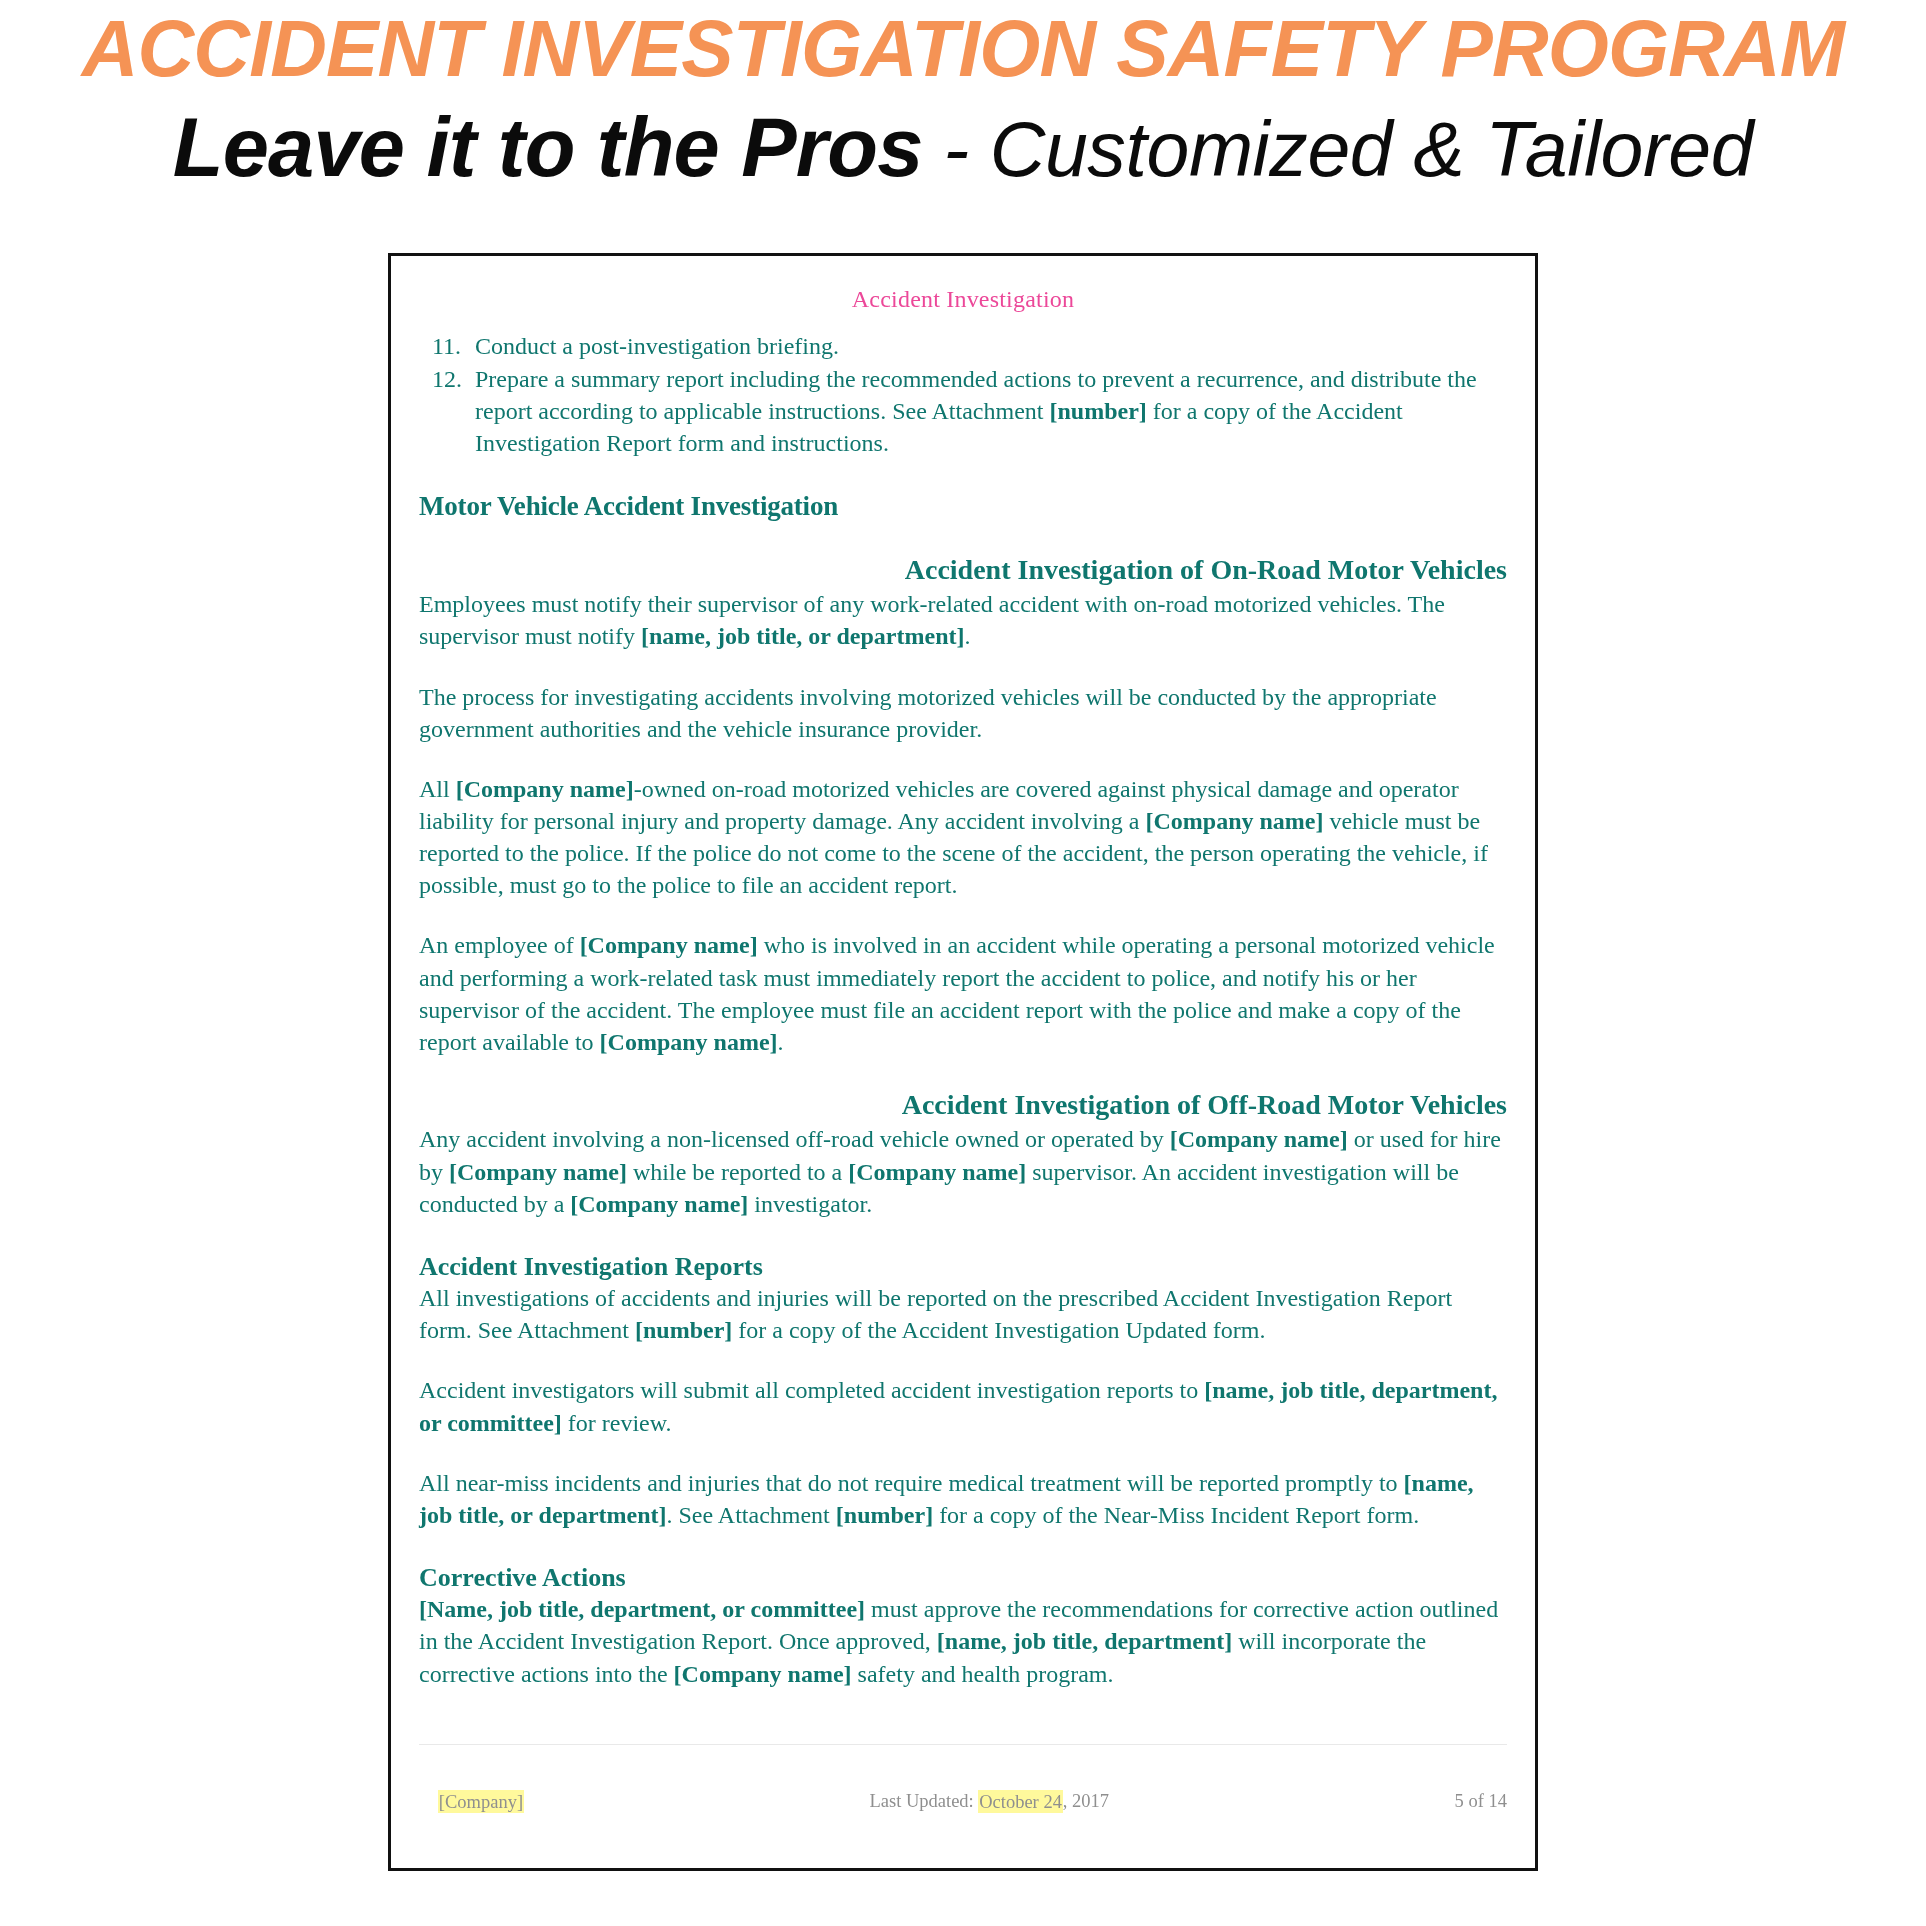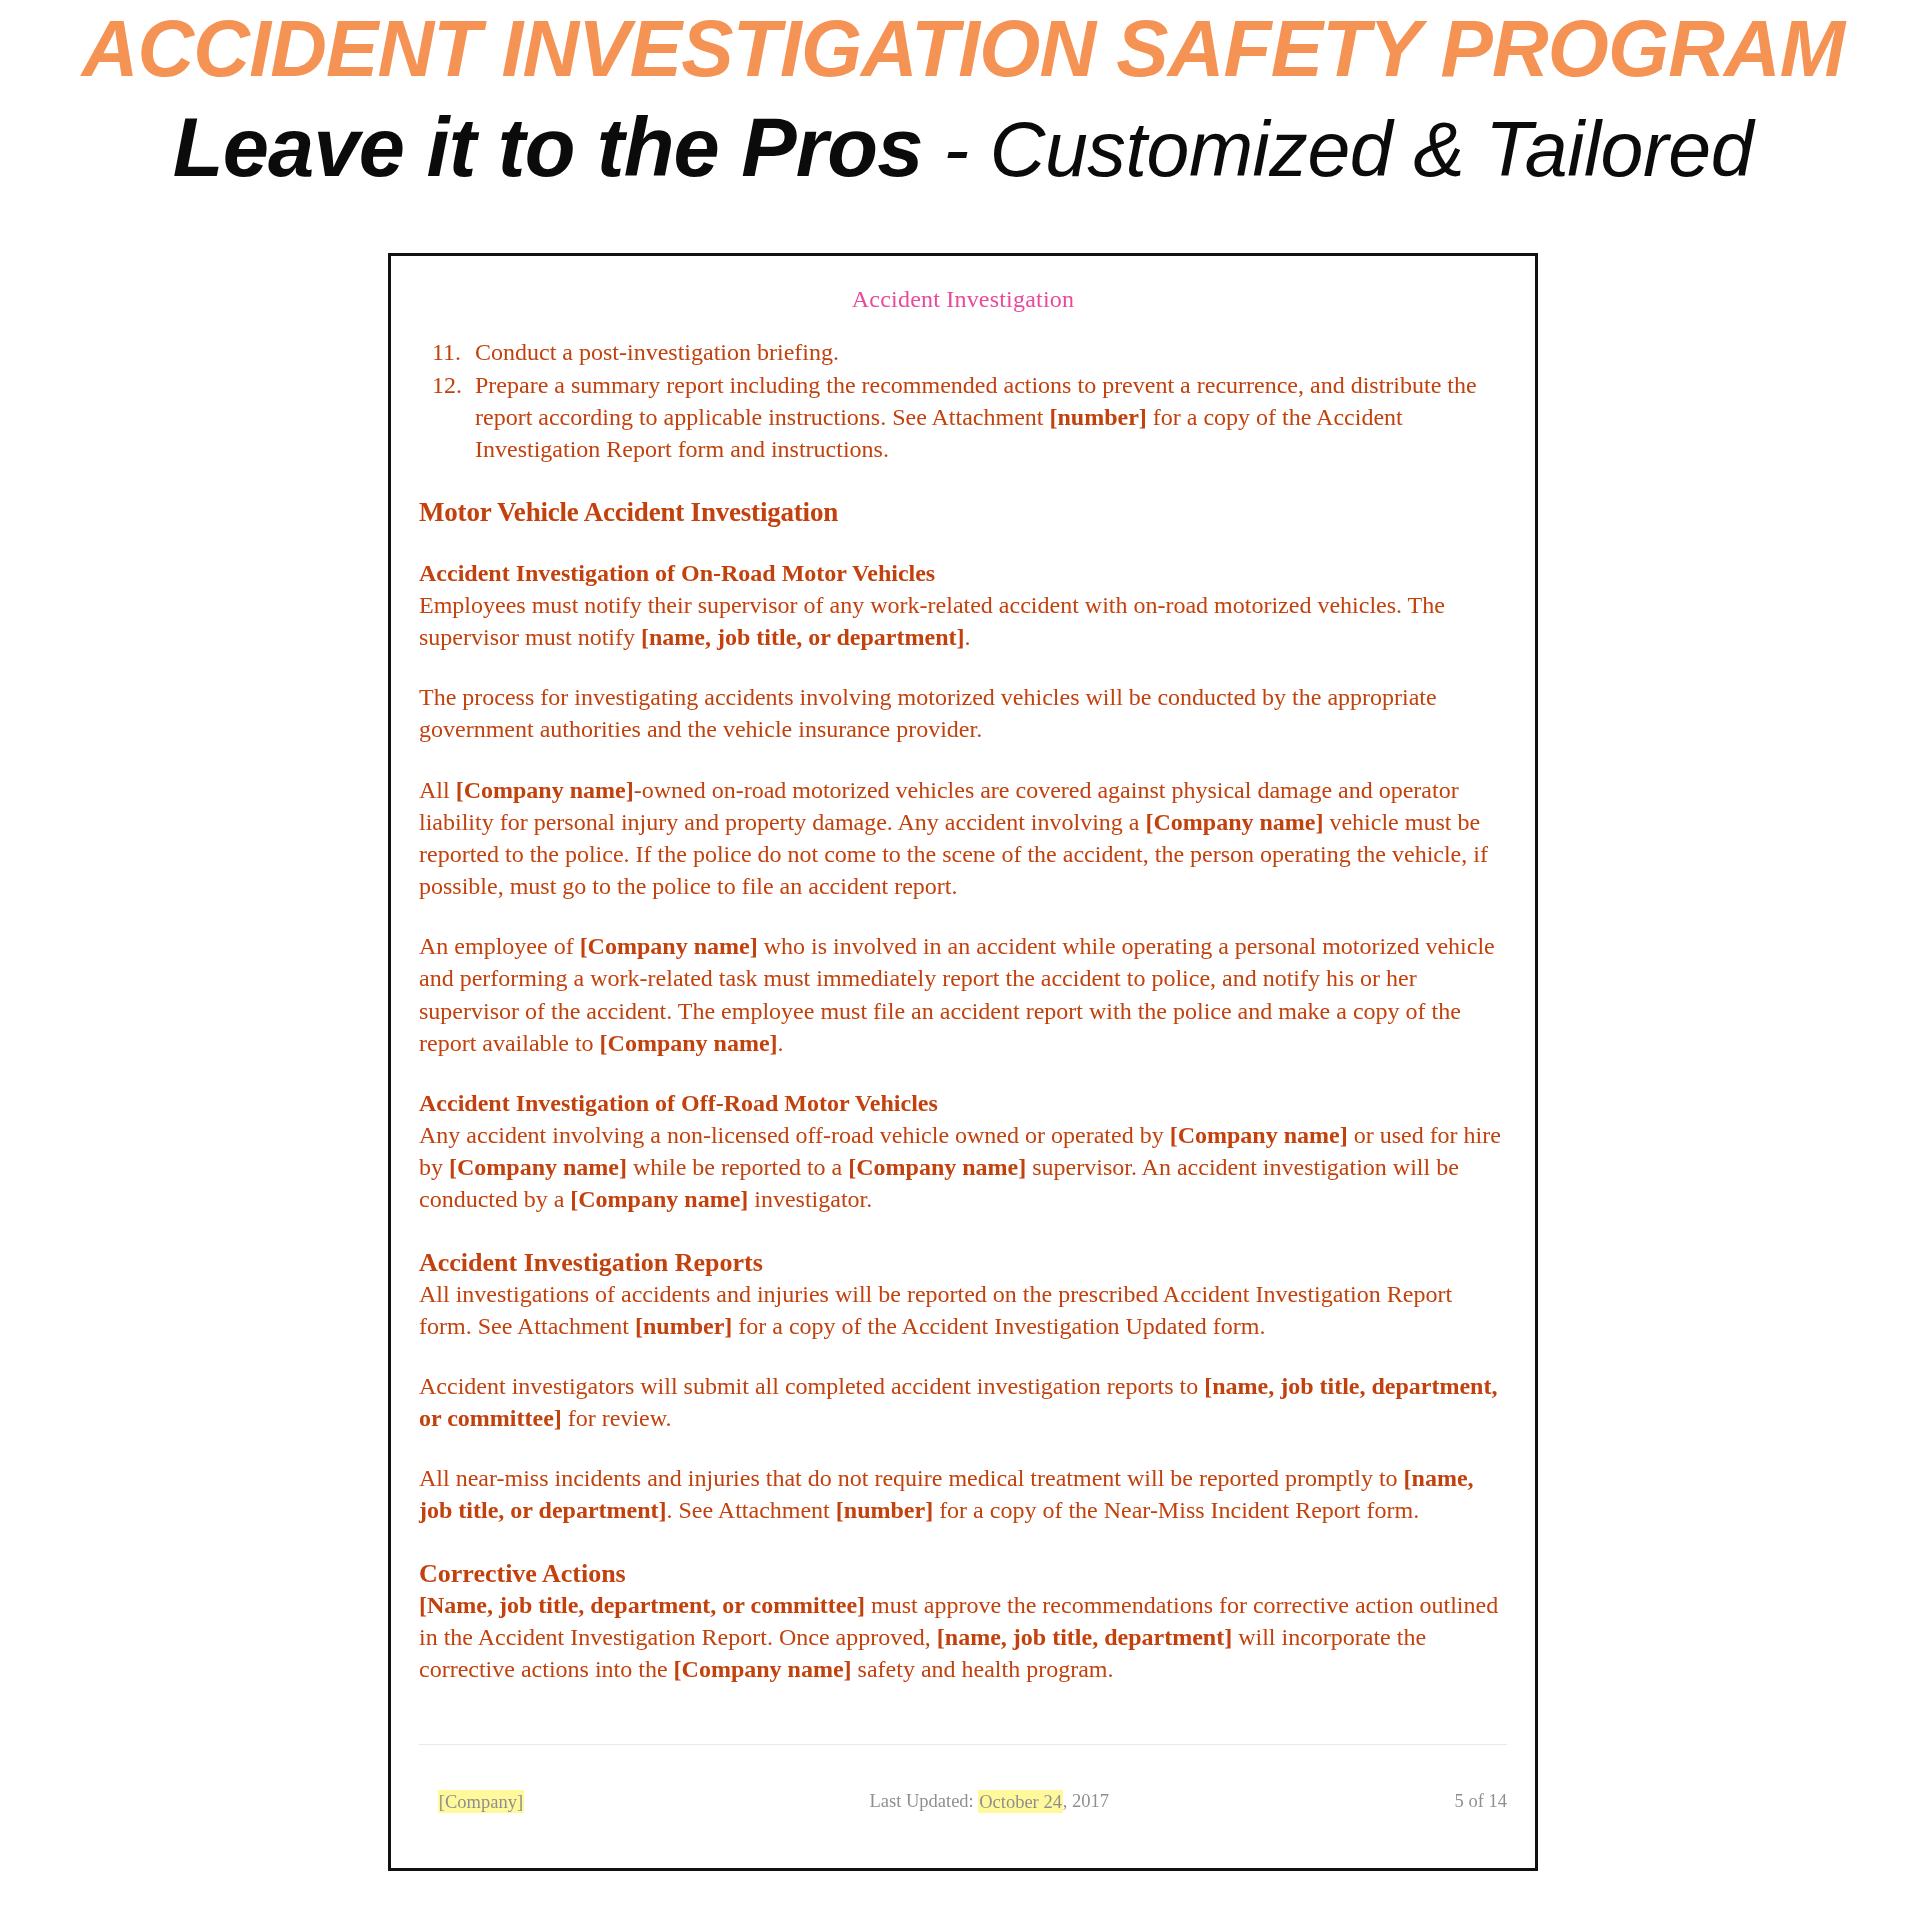--- a/index.html
+++ b/index.html
@@ -83,22 +83,22 @@
   .doc-header {
     text-align: center;
     color: #ec4899;
     font-size: 24px;
     line-height: 1.2;
     letter-spacing: 0.2px;
     margin: 9.2px 0 0 0;
   }
 
   .body-area {
-    margin-top: 22px;
-    color: #c2410c;
+    margin-top: 16px;
+    color: #0f766e;
     font-size: 24px;
     line-height: 1.34;
   }
 
   
   ol.numlist {
     list-style: none;
     margin: 0;
     padding: 0;
   }
@@ -116,24 +116,25 @@
   }
 
   h2.sec {
     font-size: 27px;
     font-weight: bold;
     margin: 31px 0 0 0;
     line-height: 1.2;
     letter-spacing: -0.2px;
   }
   h3.subsec {
-    font-size: 24px;
+    font-size: 28px;
     font-weight: bold;
     margin: 29px 0 0 0;
     line-height: 1.3;
+    text-align: right;
   }
   h2.sec2 {
     font-size: 26px;
     font-weight: bold;
     margin: 31px 0 0 0;
     line-height: 1.2;
   }
   p.para {
     margin: 0;
     line-height: 1.34;

